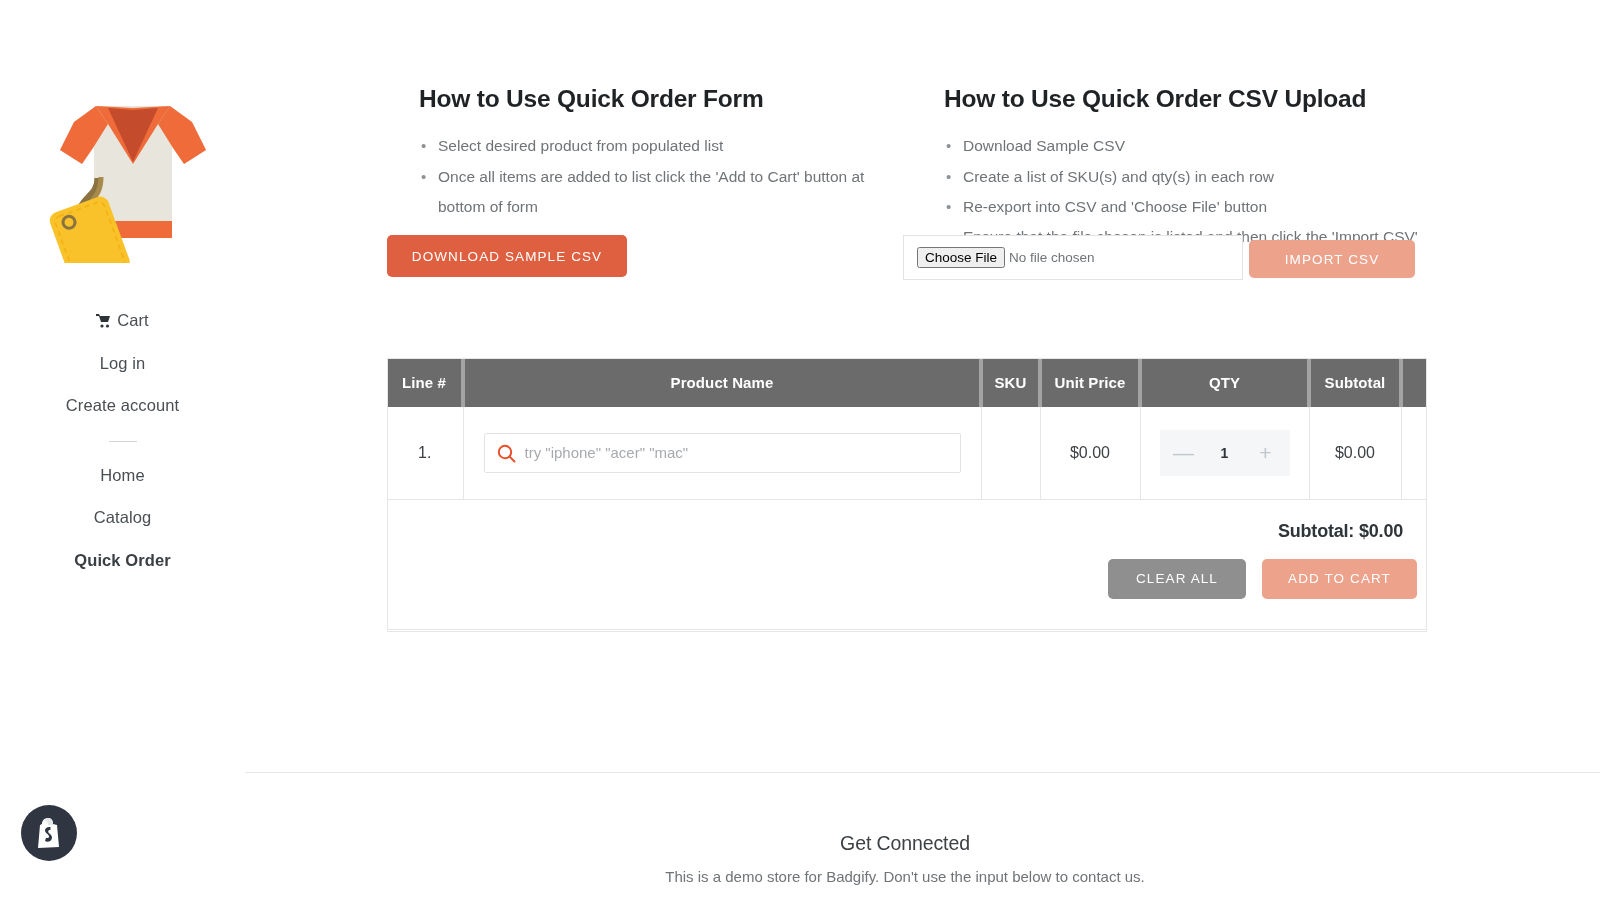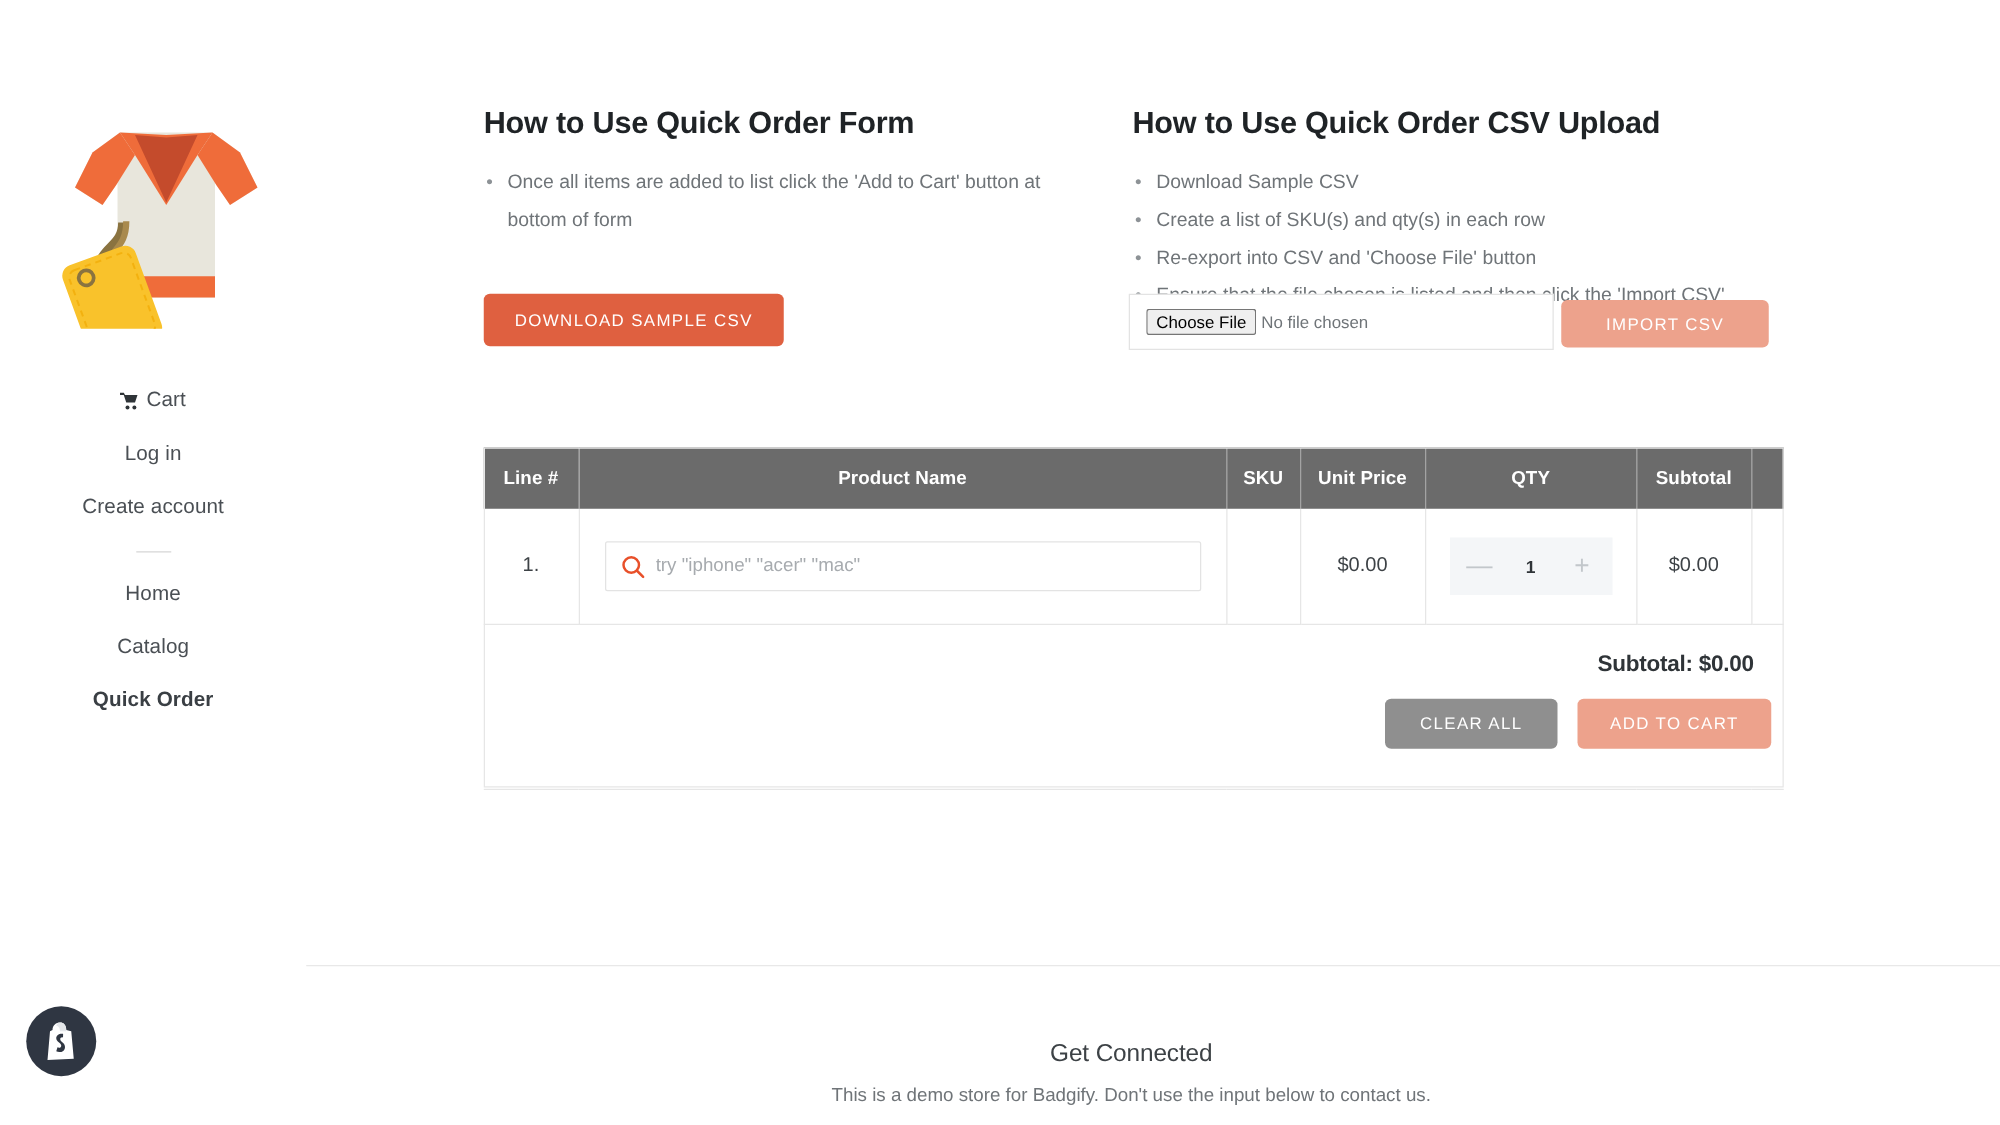--- a/index.html
+++ b/index.html
@@ -36,21 +36,21 @@
   .shopify-badge {
     position: absolute; left: 21px; top: 805px;
     width: 56px; height: 56px; border-radius: 50%;
     background: #2f3642; display:flex; align-items:center; justify-content:center;
   }
 
   
   .main { position: absolute; left: 245px; top: 0; width: 1355px; height: 900px; }
 
   .howto-cols { position:absolute; left:142px; top:84px; width:1050px; display:flex; }
-  .howto-col { width: 519px; }
+  .howto-col { width: 519px; margin-left: 32px; }
   .howto-col:first-child { margin-right: 0; }
   .howto-title {
     font-size: 24.5px; font-weight: 700; color: #1f2326;
     letter-spacing: -.2px; margin: 0 0 18px 0; line-height: 1.2;
   }
   .howto-list { margin: 0; padding: 0 0 0 19px; list-style: none; }
   .howto-list li {
     position: relative; font-size: 15.5px; color: #6f7478;
     line-height: 1.95; padding-left: 0; max-width: 460px;
   }
@@ -84,21 +84,21 @@
 
   
   .order-table {
     position:absolute; left:142px; top:358px;
     width: 1040px; border-collapse: collapse; table-layout: fixed;
     background:#fff;
   }
   .order-table th {
     background: #6b6b6b; color: #ffffff;
     font-size: 15px; font-weight: 700; letter-spacing: .1px;
-    height: 49px; border-right: 1px solid #a3a3a3; padding: 0;
+    height: 49px; border-right: 4px solid #a3a3a3; padding: 0;
   }
   .order-table th:last-child { border-right: none; }
   .order-table td {
     border-right: 1px solid #e6e6e6; border-bottom: 1px solid #e6e6e6;
     height: 92px; text-align: center; font-size: 16px; color: #3d4246;
     padding: 0 8px; vertical-align: middle;
   }
   .order-table td:last-child { border-right: none; }
   .col-line { width: 76px; }
   .col-name { width: 518px; }
@@ -224,20 +224,21 @@
     </svg>
   </div>
 
   <main class="main">
 
     <div class="howto-cols">
 
       <section class="howto-col">
         <h2 class="howto-title">How to Use Quick Order Form</h2>
         <ul class="howto-list">
+          <li>Select desired product from populated list</li>
           <li>Once all items are added to list click the 'Add to Cart' button at bottom of form</li>
         </ul>
       </section>
 
       <section class="howto-col">
         <h2 class="howto-title">How to Use Quick Order CSV Upload</h2>
         <ul class="howto-list">
           <li>Download Sample CSV</li>
           <li>Create a list of SKU(s) and qty(s) in each row</li>
           <li>Re-export into CSV and 'Choose File' button</li>

